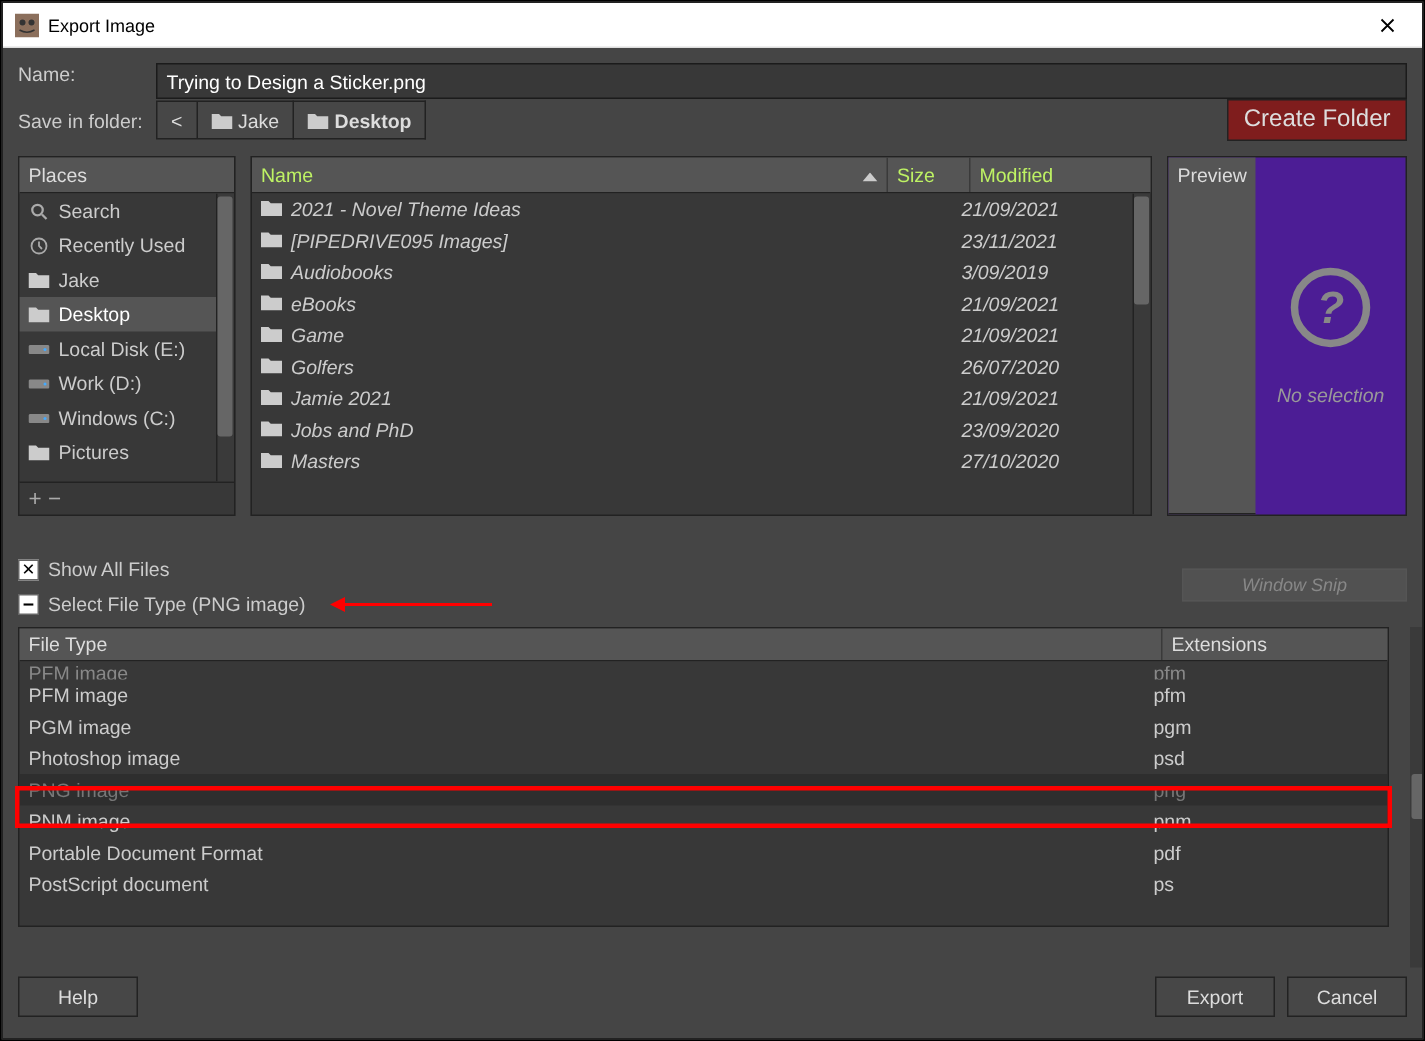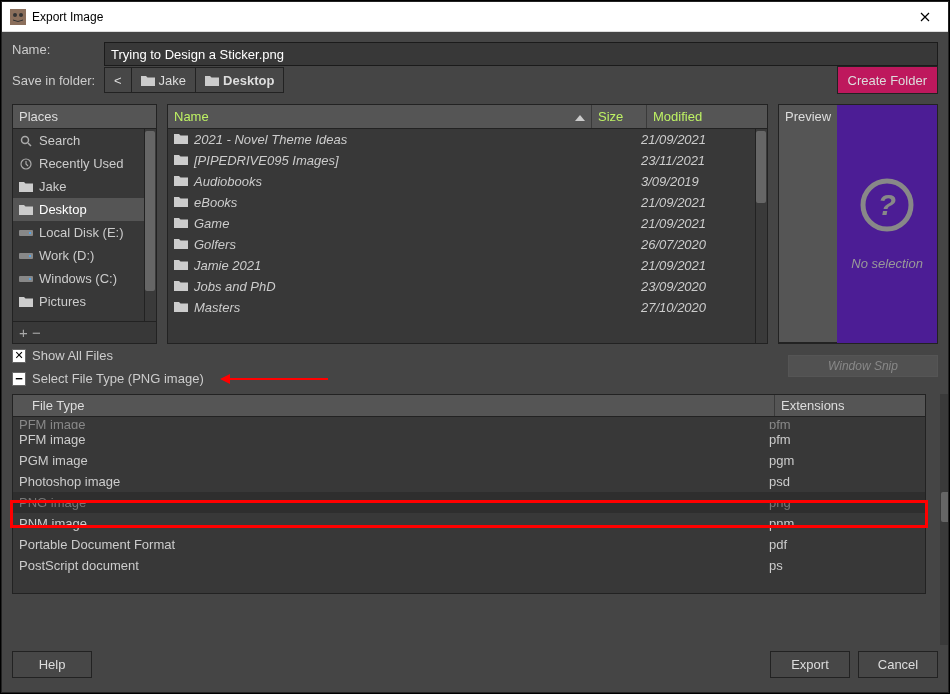--- a/index.html
+++ b/index.html
@@ -18,23 +18,23 @@
 .row-name input { flex: 1; background: #383838; border: 1px solid #1b1b1b; color: #fff; padding: 3px 6px; font-size: 13px; height: 24px; }
 
 .row-folder { display: flex; align-items: center; margin-bottom: 10px; }
 .row-folder label { width: 92px; color: #ccc; }
 .crumbs { display: flex; gap: 0; }
 .crumb { background: #474747; border: 1px solid #222; color: #ddd; padding: 3px 9px; height: 26px; display: flex; align-items: center; gap: 4px; font-size: 13px; cursor: pointer; }
 .crumb:not(:first-child) { border-left: none; }
 .crumb.active { font-weight: bold; }
 .folder-icon-svg { width: 14px; height: 11px; }
 .row-folder .spacer { flex: 1; }
-.create-folder { background: #be185d; border: 1px solid #222; color: #ddd; padding: 4px 10px; height: 28px; cursor: pointer; font-size: 13px; }
-
-.browser { display: flex; gap: 10px; height: 240px; margin-bottom: 0; }
+.create-folder { background: #7f1d1d; border: 1px solid #222; color: #ddd; padding: 4px 10px; height: 28px; cursor: pointer; font-size: 16px; }
+
+.browser { display: flex; gap: 10px; height: 240px; margin-bottom: 24px; }
 .places { width: 145px; border: 1px solid #222; background: #383838; display: flex; flex-direction: column; }
 .places-header { background: #555; color: #ddd; padding: 4px 6px; font-size: 13px; border-bottom: 1px solid #222; }
 .places-list { flex: 1; overflow: hidden; position: relative; }
 .places-list .scrollbar { position: absolute; right: 0; top: 0; width: 12px; height: 100%; background: #3a3a3a; border-left: 1px solid #222; }
 .places-list .thumb { position: absolute; right: 1px; top: 2px; width: 10px; height: 160px; background: #666; border-radius: 2px; }
 .place { padding: 4px 6px; display: flex; align-items: center; gap: 6px; color: #ccc; cursor: pointer; }
 .place.selected { background: #555; color: #fff; }
 .place-icon { width: 14px; height: 14px; display: inline-flex; align-items: center; justify-content: center; }
 .places-footer { border-top: 1px solid #222; padding: 2px 6px; color: #aaa; font-size: 15px; }
 
@@ -59,21 +59,21 @@
 .checkrow { display: flex; align-items: center; gap: 6px; margin: 4px 0; color: #ccc; cursor: pointer; }
 .checkbox { width: 14px; height: 14px; background: #fff; border: 1px solid #666; display: inline-flex; align-items: center; justify-content: center; font-size: 11px; color: #000; }
 .expander { width: 14px; height: 14px; background: #fff; border: 1px solid #666; display: inline-flex; align-items: center; justify-content: center; font-size: 13px; font-weight: bold; color: #000; line-height: 1; }
 
 .arrow-annot { color: #ff0000; font-size: 14px; margin-left: 18px; display: inline-flex; align-items: center; }
 .arrow-line { display: inline-block; width: 100px; height: 2px; background: #ff0000; position: relative; }
 .arrow-line::before { content: ""; position: absolute; left: -8px; top: -4px; border-right: 10px solid #ff0000; border-top: 5px solid transparent; border-bottom: 5px solid transparent; }
 
 .filetype-wrap { border: 1px solid #222; background: #383838; margin-top: 4px; display: flex; flex-direction: column; height: 200px; position: relative; }
 .ft-header { display: flex; background: #555; color: #ddd; font-size: 13px; border-bottom: 1px solid #222; }
-.ft-header .ft-type { flex: 1; padding: 3px 19px; border-right: 1px solid #3a3a3a; }
+.ft-header .ft-type { flex: 1; padding: 3px 6px; border-right: 1px solid #3a3a3a; }
 .ft-header .ft-ext { width: 150px; padding: 3px 6px; }
 .ft-body { flex: 1; overflow: hidden; }
 .ft-row { display: flex; padding: 3px 6px; cursor: pointer; gap: 28px; }
 .ft-row .ft-type { flex: 1; }
 .ft-row .ft-ext { width: 150px; }
 .ft-row.selected { background: #2e2e2e; color: #777; }
 .ft-row.cut { overflow: hidden; height: 12px; padding-top: 0; padding-bottom: 0; color: #888; }
 .red-box { position: absolute; border: 3px solid #ff0000; pointer-events: none; }
 .ft-scrollbar { position: absolute; right: -14px; top: 0; width: 12px; height: 100%; background: #3a3a3a; }
 .ft-thumb { position: absolute; right: 1px; top: 98px; width: 10px; height: 30px; background: #666; border-radius: 2px; }

